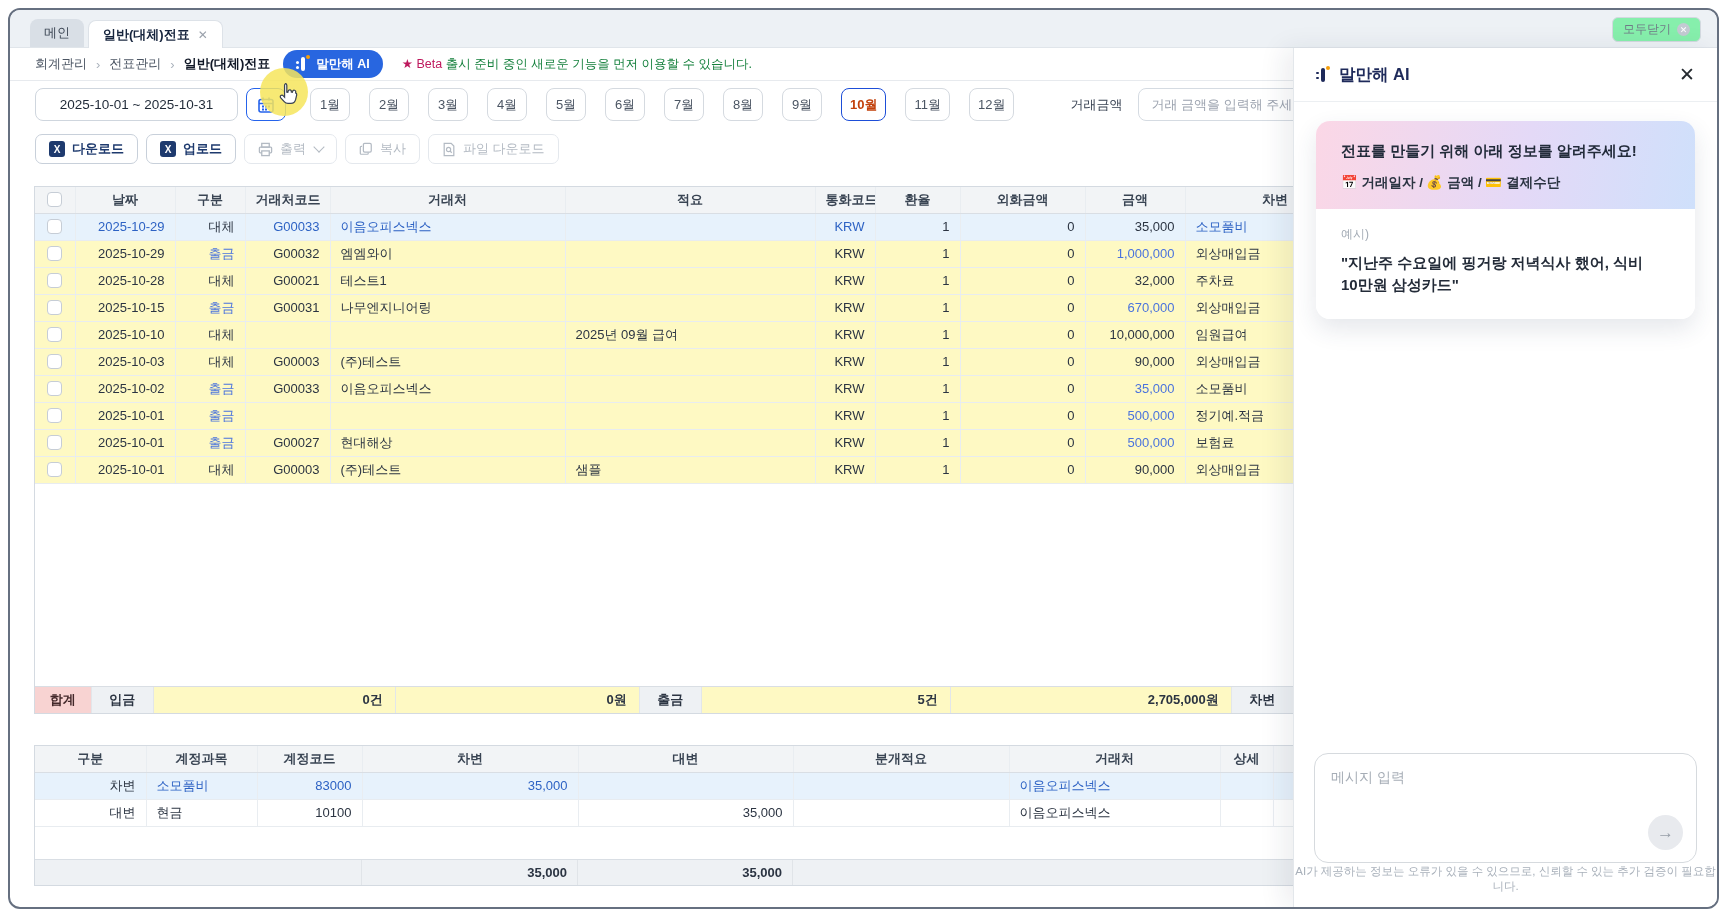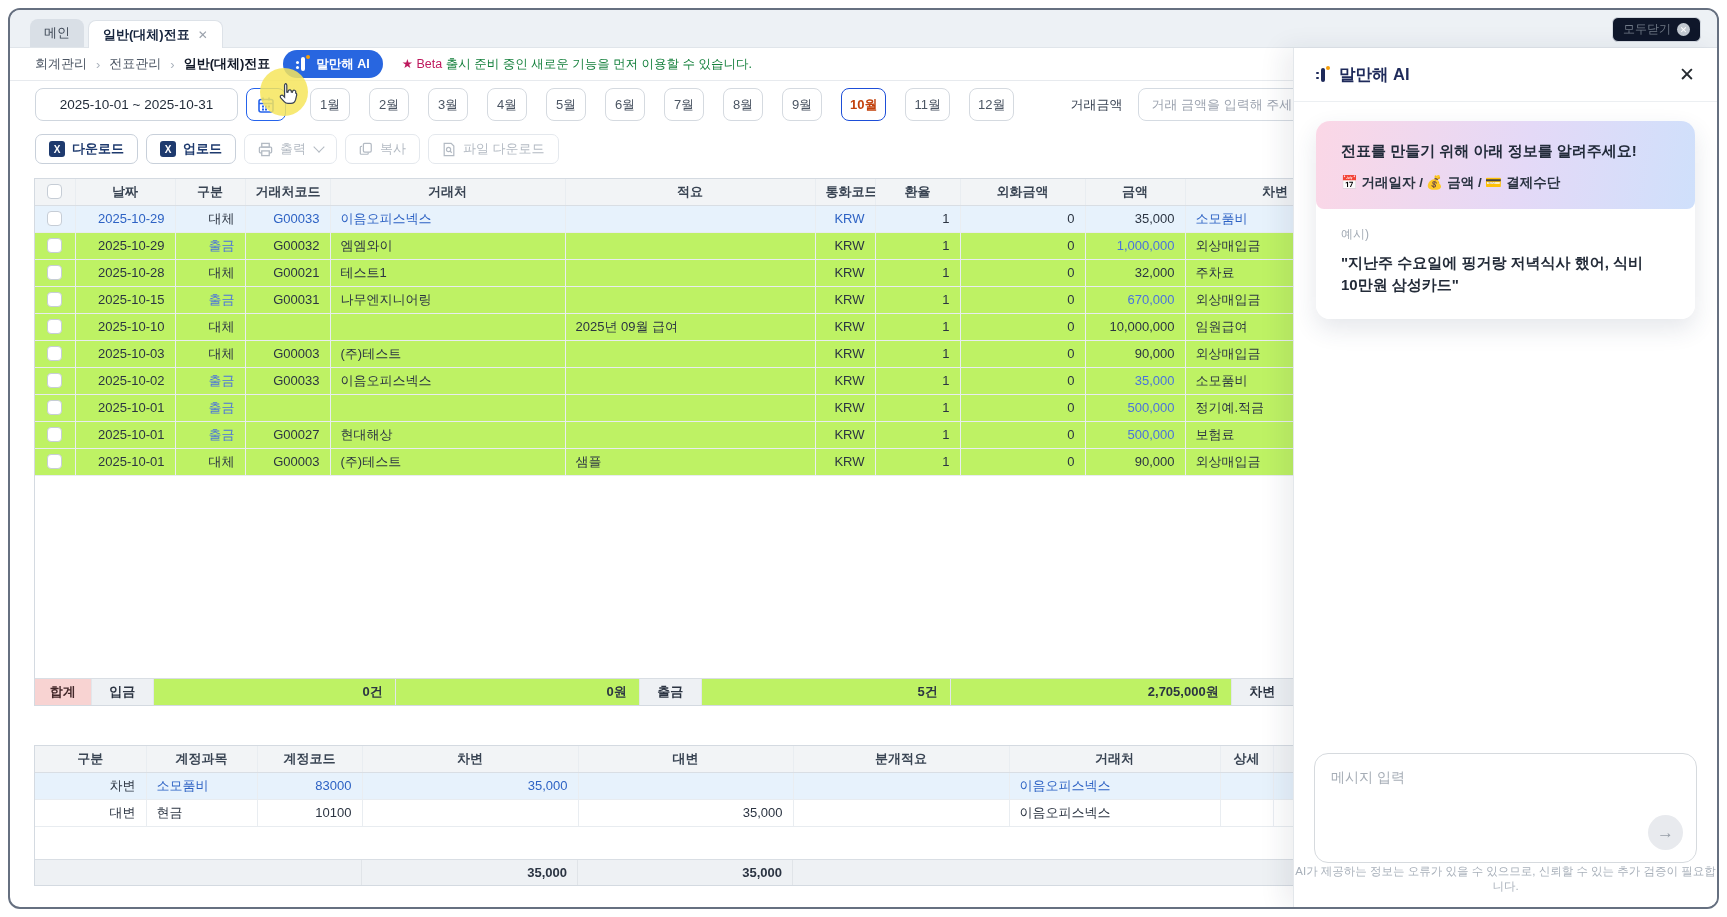--- a/index.html
+++ b/index.html
@@ -9,21 +9,21 @@
 
   
   .tabbar { position:absolute; left:0; top:0; right:0; height:38px; background:#edf1f5;
     border-bottom:1px solid #e0e5ea; display:flex; align-items:flex-end; padding-left:20px; }
   .tab { height:28px; padding:0 14px; display:flex; align-items:center; gap:8px;
     border-radius:8px 8px 0 0; font-size:13px; cursor:default; }
   .tab.inactive { background:#d9dfe6; color:#3c4654; margin-right:4px; }
   .tab.active { background:#fff; color:#16243d; font-weight:bold; border:1px solid #dde2e8; border-bottom:none; position:relative; top:1px; }
   .tab-close { color:#9aa1ab; font-weight:normal; font-size:12px; }
   .close-all-btn { position:absolute; right:16px; top:7px; height:25px; padding:0 10px;
-    background:#0f172a; border:1px solid #d3d9e0; border-radius:6px; color:#707a87; font-size:12px;
+    background:#86efac; border:1px solid #d3d9e0; border-radius:6px; color:#707a87; font-size:12px;
     display:flex; align-items:center; gap:6px; }
   .circ-x { display:inline-flex; width:13px; height:13px; border-radius:50%; background:#c3cad2;
     color:#fff; font-size:9px; align-items:center; justify-content:center; }
 
   
   .crumb-row { position:absolute; left:0; top:38px; height:32px; right:0; background:#fff;
     display:flex; align-items:center; padding-left:25px; gap:9px; font-size:13px; color:#4b5563; }
   .crumb-sep { color:#aab2bc; font-size:13px; }
   .crumb.last { font-weight:bold; color:#111827; }
   .ai-badge { margin-left:4px; background:#2866e0; color:#fff; font-weight:bold; font-size:12.5px;
@@ -52,22 +52,22 @@
   .toolbar { position:absolute; left:25px; top:124px; height:31px; display:flex; gap:8px; }
   .tb-btn { height:30px; padding:0 13px; border:1px solid #c8d0da; border-radius:7px; background:#fff;
     display:flex; align-items:center; gap:7px; font-size:13px; font-weight:bold; color:#1e3a6e; }
   .tb-btn.disabled { border-color:#e4e8ed; color:#b3bac3; font-weight:normal; }
   .xls-icon { width:16px; height:16px; border-radius:3px; background:#1e3a6e; color:#fff;
     font-size:10px; font-weight:bold; display:flex; align-items:center; justify-content:center; }
   .chev { width:8px; height:8px; border-right:1.5px solid #b3bac3; border-bottom:1.5px solid #b3bac3;
     transform:rotate(45deg); margin-top:-4px; margin-left:2px; }
 
   
-  .grid { position:absolute; left:24px; top:168px; width:1262px; height:528px;
-    border:1px solid #d4dae1; display:flex; flex-direction:column; overflow:hidden; background:#bef264; }
+  .grid { position:absolute; left:24px; top:176px; width:1262px; height:528px;
+    border:1px solid #d4dae1; display:flex; flex-direction:column; overflow:hidden; background:#fef9c3; }
   table { border-collapse:collapse; table-layout:fixed; }
   .vtable { width:1330px; }
   th, td { border-right:1px solid #e9edf1; font-size:13px; padding:0 10px; overflow:hidden; white-space:nowrap; }
   thead th { background:#f2f4f6; color:#394453; font-weight:bold; height:26px;
     border-bottom:1px solid #d9dee4; text-align:center; }
   tbody td { height:27px; border-bottom:1px solid #e8ecf0; color:#2b3442; }
   tbody tr.selected td { background:#e7f2fc; }
   .t-c{text-align:right} .t-r{text-align:right} .t-l{text-align:left}
   .blue { color:#4a73dd; }
   .sel-t { color:#2d62c4; }
@@ -95,21 +95,21 @@
   .p-header { height:54px; display:flex; align-items:center; padding:0 22px; border-bottom:1px solid #eceff2; }
   .p-title { font-size:16.5px; font-weight:bold; color:#1e2a5a; margin-left:9px; }
   .p-close { margin-left:auto; font-size:19px; color:#24292f; background:none; border:none; }
   .mal-icon { position:relative; width:14px; height:18px; }
   .mal-icon .bar { position:absolute; left:5px; top:2px; width:4px; height:14px; border-radius:2px; background:#1e2a5a; }
   .mal-icon .d1, .mal-icon .d2 { position:absolute; left:0; width:3px; height:2.5px; border-radius:2px; background:#1e2a5a; }
   .mal-icon .d1{ top:6px; } .mal-icon .d2{ top:11px; }
   .mal-icon .dot { position:absolute; right:0; top:0; width:4px; height:4px; border-radius:50%; background:#f59e0b; }
   .mal-icon.white .bar, .mal-icon.white .d1, .mal-icon.white .d2 { background:#fff; }
   .p-card { margin:19px 22px 0; border-radius:14px; box-shadow:0 10px 24px rgba(40,60,90,.12); overflow:hidden; }
-  .p-card-top { background:linear-gradient(100deg,#fbd7e6 0%,#e4d9f7 55%,#cfe0fb 100%); padding:21px 25px 17px;border-radius:8px; }
+  .p-card-top { background:linear-gradient(100deg,#fbd7e6 0%,#e4d9f7 55%,#cfe0fb 100%); padding:21px 25px 17px; }
   .p-card-title { font-size:15px; font-weight:bold; color:#222b3a; }
   .p-card-items { margin-top:13px; font-size:13.5px; font-weight:bold; color:#2b3442; }
   .p-card-body { background:#fff; padding:17px 25px 23px; }
   .p-ex-label { font-size:12px; color:#a3abb5; }
   .p-quote { margin-top:9px; font-size:15px; font-weight:bold; color:#232b38; line-height:1.45; width:310px; }
   .p-note { margin-top:13px; font-size:12.5px; color:#9aa3ae; line-height:1.4; }
   .p-input { position:absolute; left:20px; right:20px; bottom:44px; height:110px;
     border:1px solid #d6dade; border-radius:14px; background:#fff; }
   .p-input textarea { width:100%; height:70px; border:none; outline:none; resize:none;
     padding:15px 16px; font-size:14px; color:#1f2937; background:transparent; }

